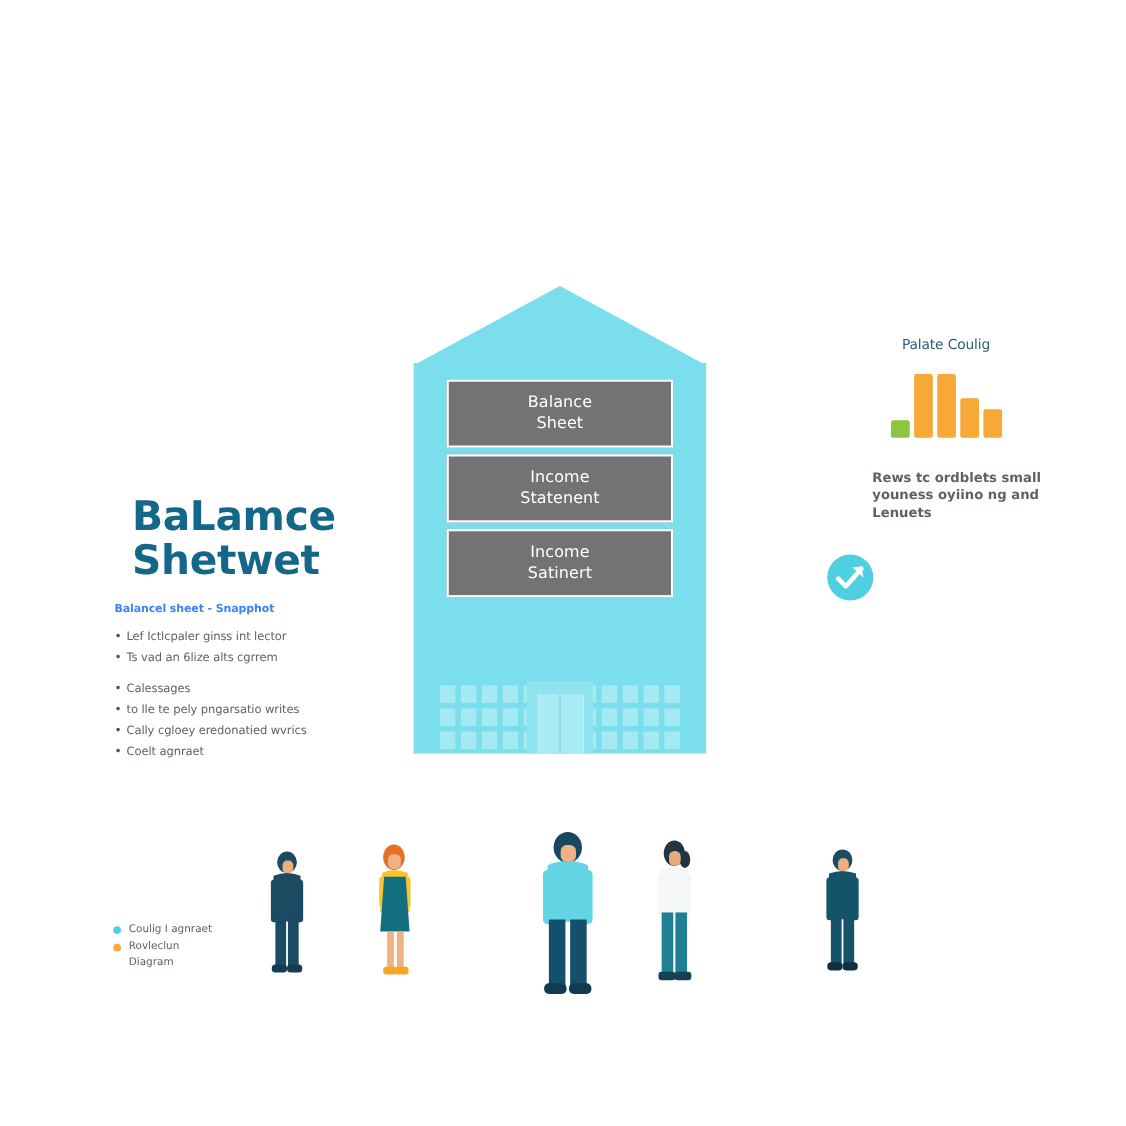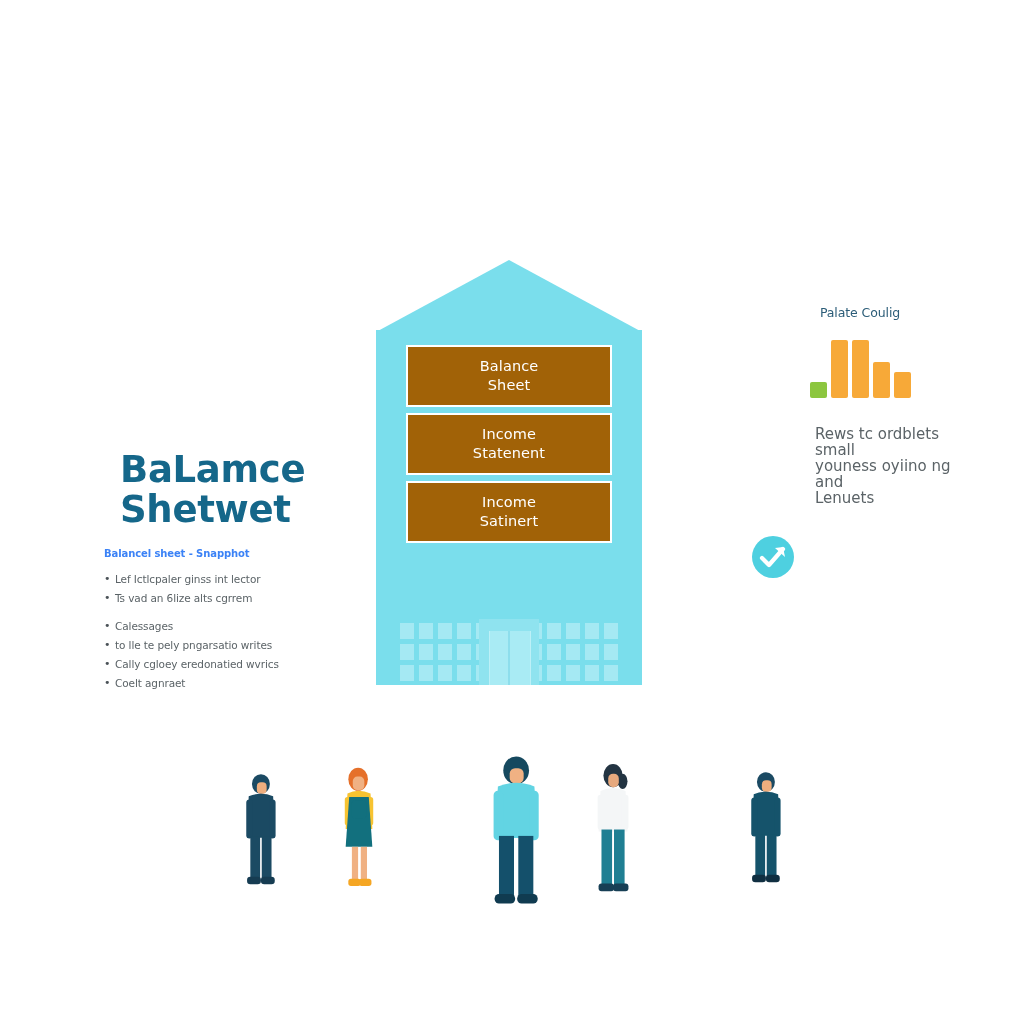--- a/index.html
+++ b/index.html
@@ -111,21 +111,21 @@
   }
   #rows {
     position: absolute;
     left: 30px;
     top: 85px;
     width: 206px;
   }
   .row-box {
     box-sizing: border-box;
     border: 2px solid #ffffff;
-    background: #a16207;
+    background: #737373;
     height: 62px;
     margin-bottom: 6px;
     display: flex;
     align-items: center;
     justify-content: center;
     text-align: center;
   }
   .row-label {
     color: #ffffff;
     font-size: 14.5px;
@@ -201,25 +201,26 @@
     align-items: flex-end;
     justify-content: center;
     gap: 4px;
   }
   .bar {
     width: 17px;
     border-radius: 2px;
   }
   #bar-caption {
     color: #5b6367;
-    font-size: 15px;
+    font-size: 12px;
     line-height: 16px;
     margin-top: 28px;
-    margin-left: 63px;
+    margin-left: 41px;
     white-space: pre-line;
+    font-weight: bold;
   }
   
   #check-block {
     display: flex;
     align-items: flex-start;
     margin-top: 30px;
   }
   #check-circle {
     width: 42px;
     height: 42px;
@@ -282,20 +283,31 @@
             <span class="bullet-text">Cally cgloey eredonatied wvrics</span>
           </div>
           <div class="bullet-row">
             <span class="bullet-dot">•</span>
             <span class="bullet-text">Coelt agnraet</span>
           </div>
         </div>
       </div>
   </div>
 
+  <div id="legend">
+      <div class="legend-row">
+        <span class="legend-swatch" style="background: rgb(78, 208, 224);"></span>
+        <span class="legend-label">Coulig I agnraet</span>
+      </div>
+      <div class="legend-row">
+        <span class="legend-swatch" style="background: rgb(247, 169, 56);"></span>
+        <span class="legend-label">Rovleclun
+Diagram</span>
+      </div>
+    </div>
 
   <div id="building">
     <svg id="roof" viewBox="0 0 266 72">
       <polygon points="133,0 266,72 0,72" fill="#7adeec"></polygon>
     </svg>
     <div id="body"></div>
 
     <div id="rows">
         <div class="row-box">
           <span class="row-label">Balance

